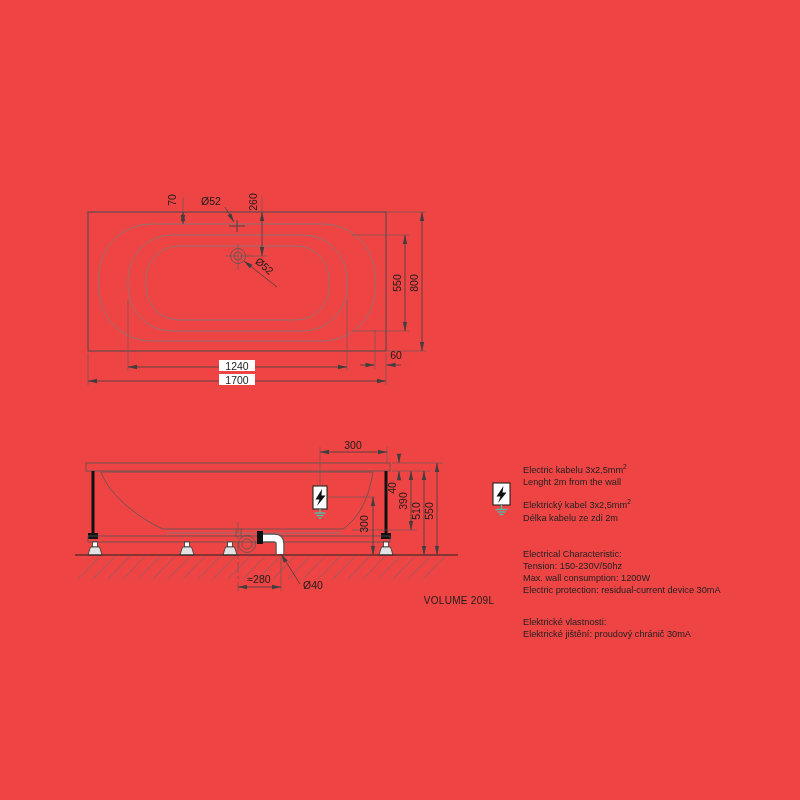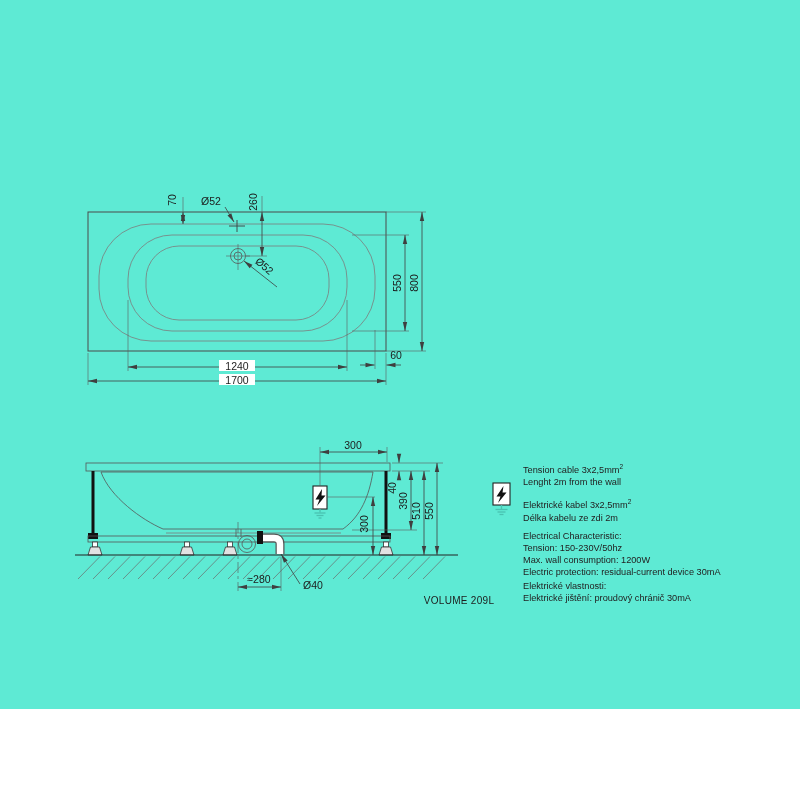--- a/index.html
+++ b/index.html
@@ -1,30 +1,30 @@
 <!DOCTYPE html>
 <html><head>
 <meta charset="utf-8">
 <style>
   html,body{margin:0;padding:0;background:#fff;}
-  #stage{position:relative;width:800px;height:709px;background:#5eead4;overflow:hidden;
+  #stage{position:relative;width:800px;height:800px;background:#ef4444;overflow:hidden;
          font-family:"Liberation Sans", sans-serif;}
   svg{position:absolute;left:0;top:0;}
   .dimtxt{font:10.5px "Liberation Sans", sans-serif;fill:#1c1c1c;}
   .voltxt{font:10px "Liberation Sans", sans-serif;fill:#1c1c1c;letter-spacing:.3px;}
   .thin{stroke:#7c7c7c;stroke-width:.8;fill:none;}
   .outline{stroke:#4a4a4a;stroke-width:1;fill:none;}
   .ext{stroke:#5c5c5c;stroke-width:.6;fill:none;}
   .dim{stroke:#3f3f3f;stroke-width:.8;fill:none;}
   .draw{stroke:#555;stroke-width:.8;fill:none;}
   #notes{position:absolute;left:523px;top:461px;width:240px;color:#222;
          font-size:9.2px;line-height:12.2px;white-space:nowrap;}
   #notes .grp2{margin-top:8px;}
-  #notes .grp3{margin-top:6px;}
-  #notes .grp4{margin-top:1px;}
+  #notes .grp3{margin-top:24px;}
+  #notes .grp4{margin-top:19px;}
   .sup{font-size:6.5px;vertical-align:4px;}
 </style>
 </head>
 <body>
 
 <div id="stage">
 
 <svg width="800" height="800" viewBox="0 0 800 800">
   <defs>
     <marker id="ar" markerUnits="userSpaceOnUse" markerWidth="10" markerHeight="6" viewBox="0 0 10 6" refX="9.5" refY="3" orient="auto-start-reverse">
@@ -216,23 +216,23 @@
     <g stroke="#49c2b1" stroke-width="1.3">
       <line x1="501.5" y1="505" x2="501.5" y2="509"></line>
       <line x1="495.5" y1="509.5" x2="507.5" y2="509.5"></line>
       <line x1="497.5" y1="512" x2="505.5" y2="512"></line>
       <line x1="499.5" y1="514.5" x2="503.5" y2="514.5"></line>
     </g>
   </g>
 </svg>
 
 <div id="notes">
-  <div><span>Tension cable 3x2,5mm</span><span class="sup">2</span></div>
+  <div><span>Electric kabelu 3x2,5mm</span><span class="sup">2</span></div>
   <div>Lenght 2m from the wall</div>
-  <div class="grp2"><span>Elektrické kabel 3x2,5mm</span><span class="sup">2</span></div>
+  <div class="grp2"><span>Elektrický kabel 3x2,5mm</span><span class="sup">2</span></div>
   <div>Délka kabelu ze zdi 2m</div>
 
   <div class="grp3">Electrical Characteristic:</div>
   <div>Tension: 150-230V/50hz</div>
   <div>Max. wall consumption: 1200W</div>
   <div>Electric protection: residual-current device 30mA</div>
 
   <div class="grp4">Elektrické vlastnosti:</div>
   <div>Elektrické jištění: proudový chránič 30mA</div>
 </div>

